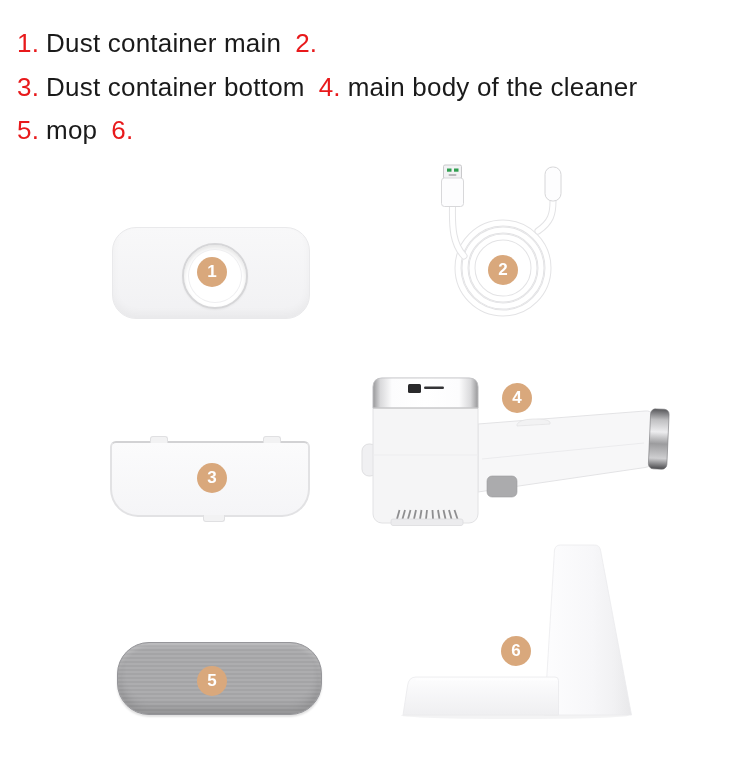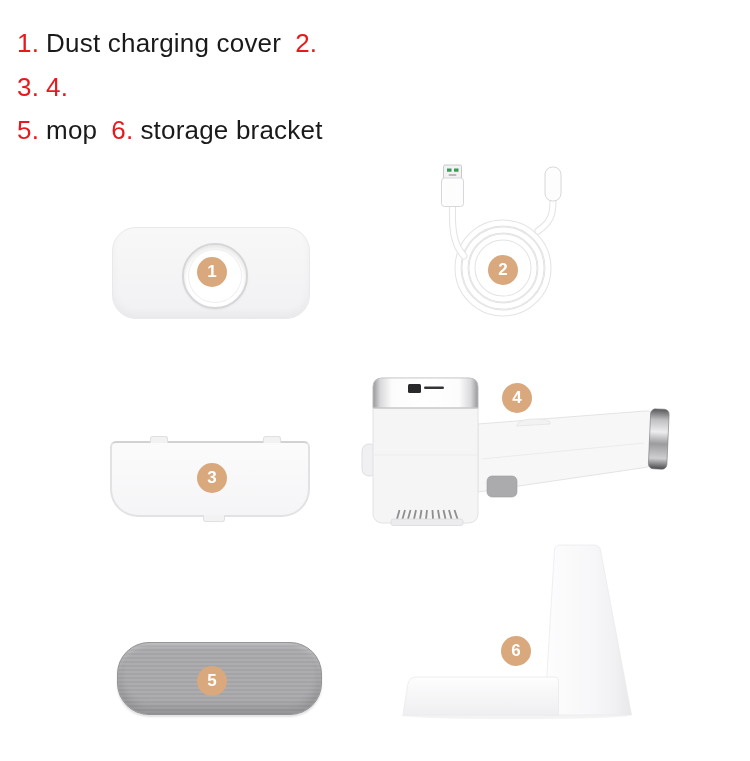--- a/index.html
+++ b/index.html
@@ -50,32 +50,33 @@
   .bracket-svg{position:absolute;left:395px;top:540px;}
 </style>
 </head>
 <body>
 
 <div class="canvas">
 
   <div class="legend">
     <div class="legend-line">
       <span class="num">1.</span>
-      <span class="t1">Dust charging cover</span>
+      <span class="t1">Dust container main</span>
       <span class="num">2.</span>
     </div>
     <div class="legend-line">
       <span class="num">3.</span>
+      <span class="t1">Dust container bottom</span>
       <span class="num">4.</span>
+      <span class="t2">main body of the cleaner</span>
     </div>
     <div class="legend-line">
       <span class="num">5.</span>
       <span class="t1">mop</span>
       <span class="num">6.</span>
-      <span class="t2">storage bracket</span>
     </div>
   </div>
 
   <div class="cover">
     <div class="cover-ring">
       <div class="cover-ring-inner"></div>
     </div>
   </div>
 
   <svg class="cable-svg" width="190" height="170" viewBox="0 0 190 170">

